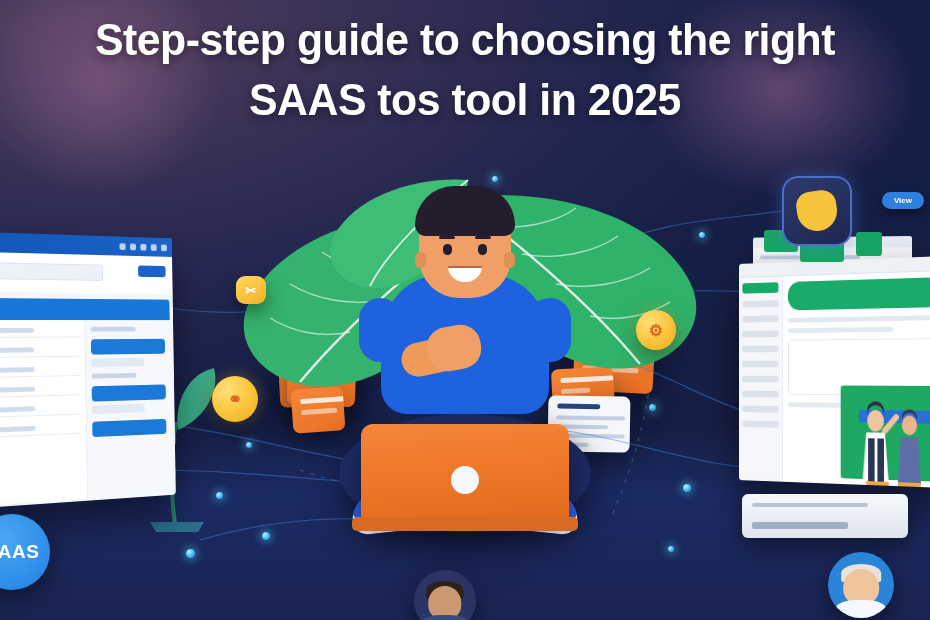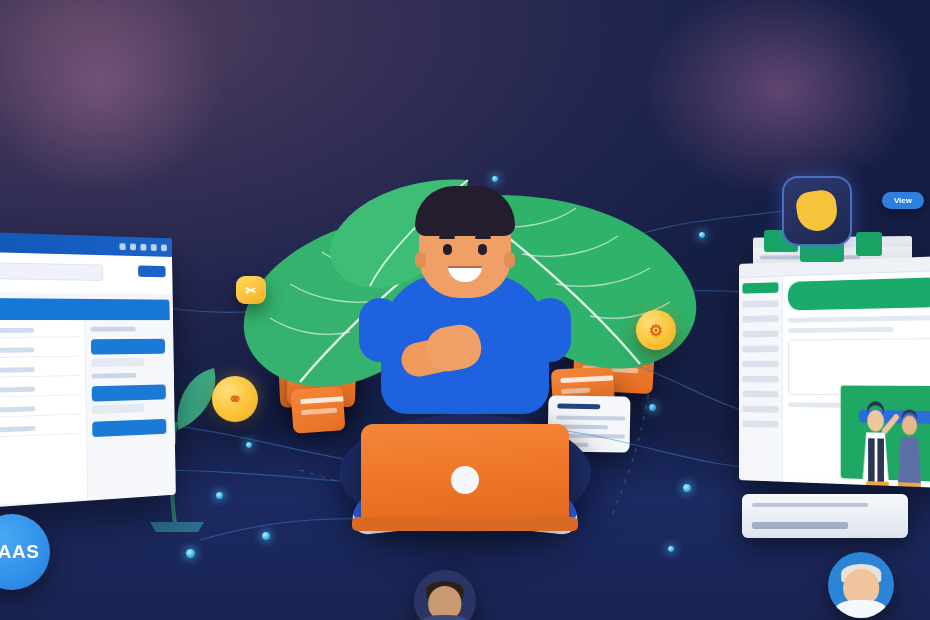--- a/index.html
+++ b/index.html
@@ -437,14 +437,18 @@
     <div class="av-face" style="background:#c99a72;"></div>
     <div class="av-body" style="background:#3b4a78;"></div>
   </div>
 
   <div class="avatar" style="right:36px;bottom:2px;width:66px;height:66px;background:#2a84d8;">
     <div class="av-hair" style="background:#e7e2da;"></div>
     <div class="av-face" style="background:#f0c49c;"></div>
     <div class="av-body" style="background:#f5f8fc;"></div>
   </div>
 
+  <div class="headline">
+    <div class="line l1">Step-step guide to choosing the right</div>
+    <div class="line l2">SAAS tos tool in 2025</div>
+  </div>
 
 </div>
 
 </body></html>

